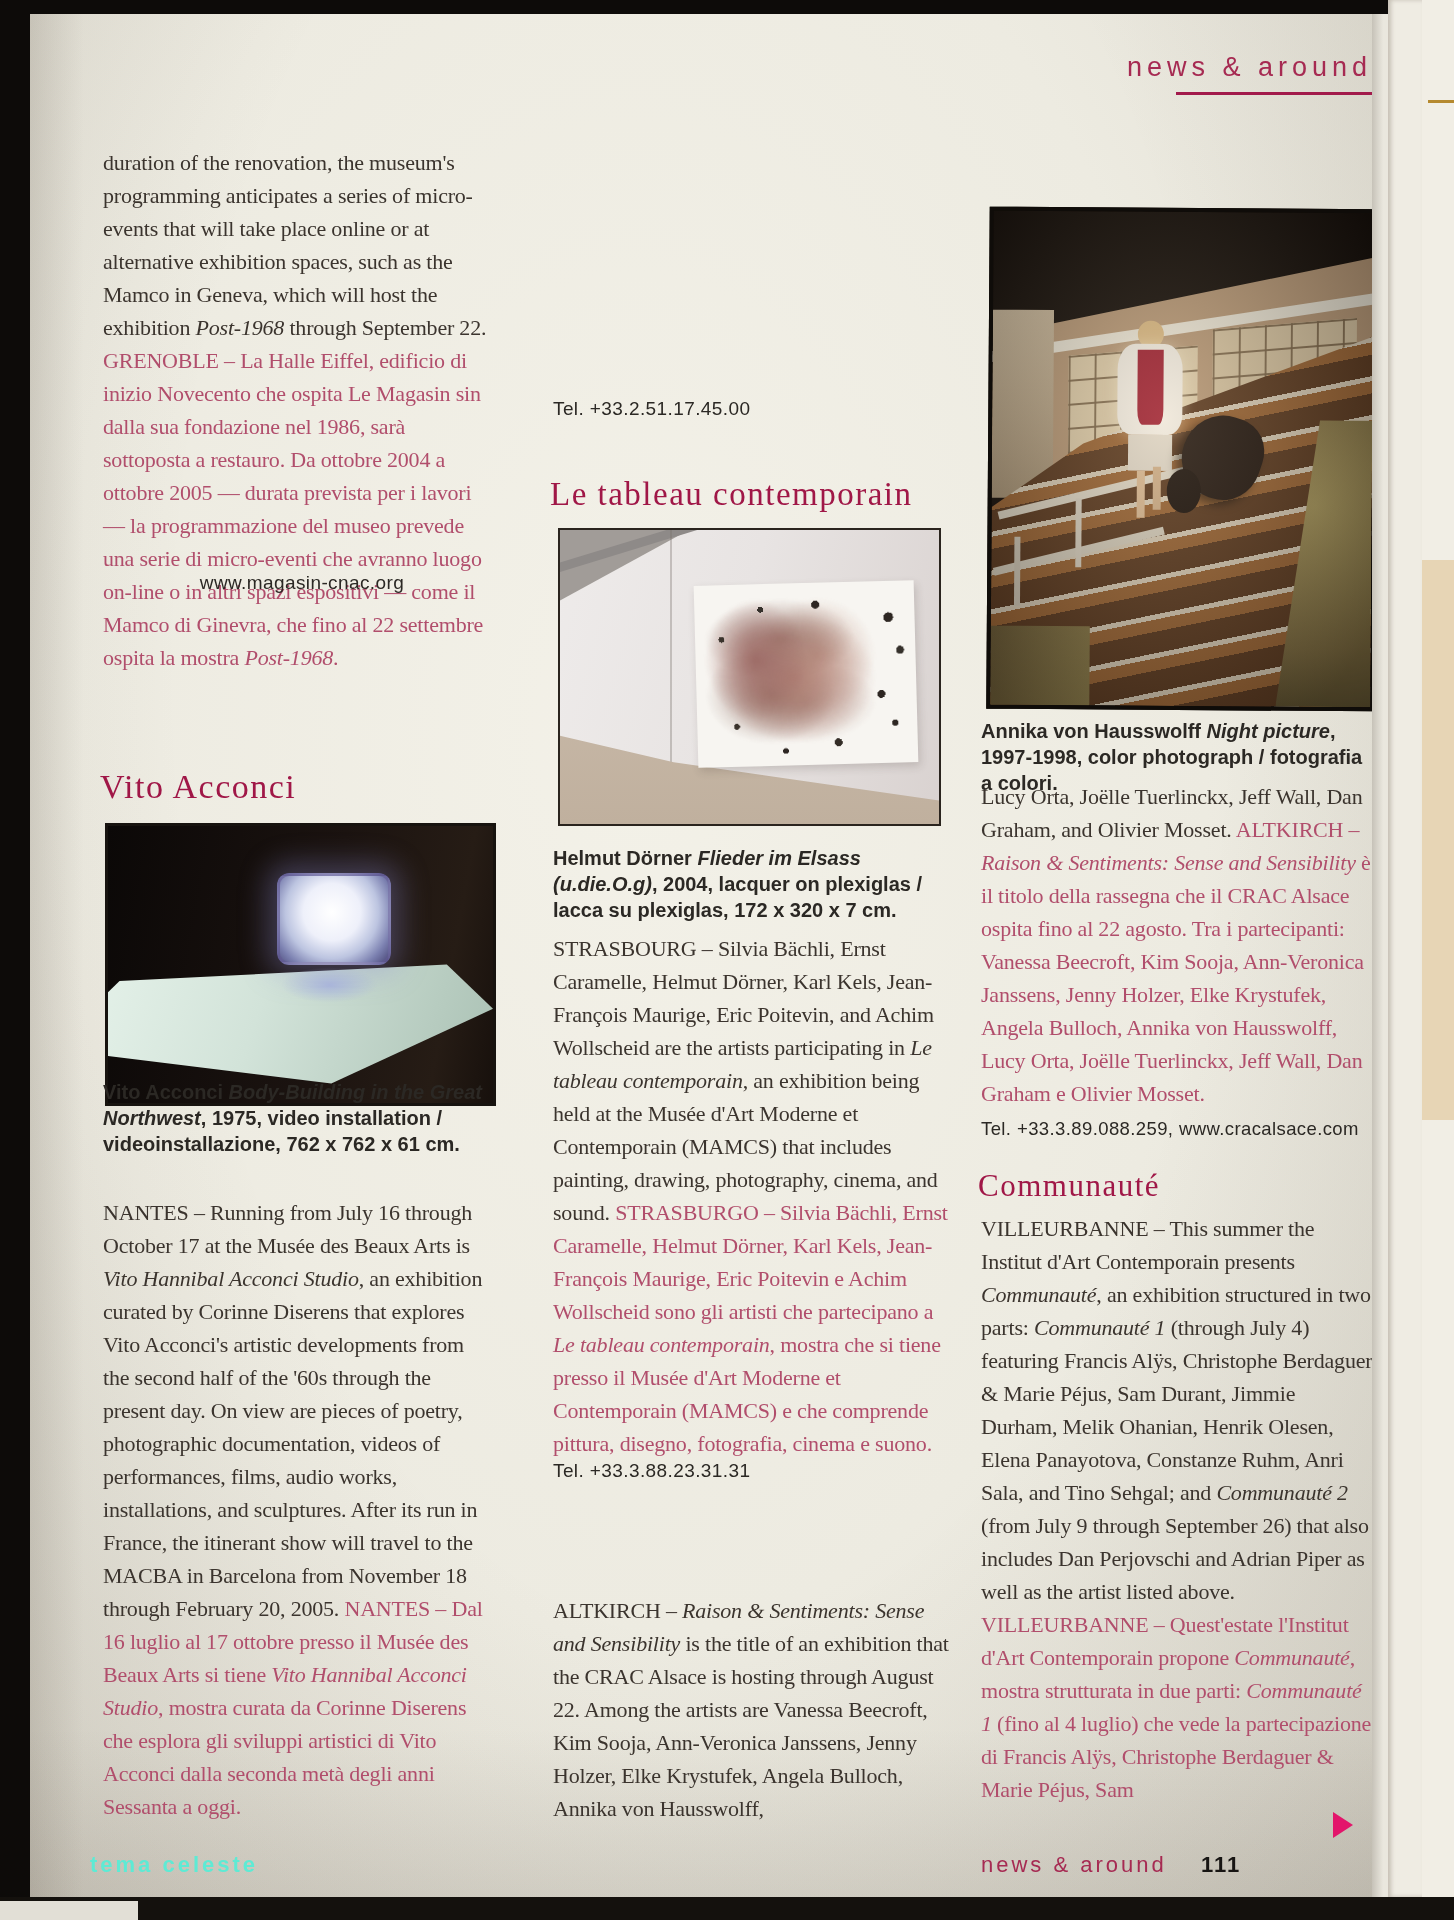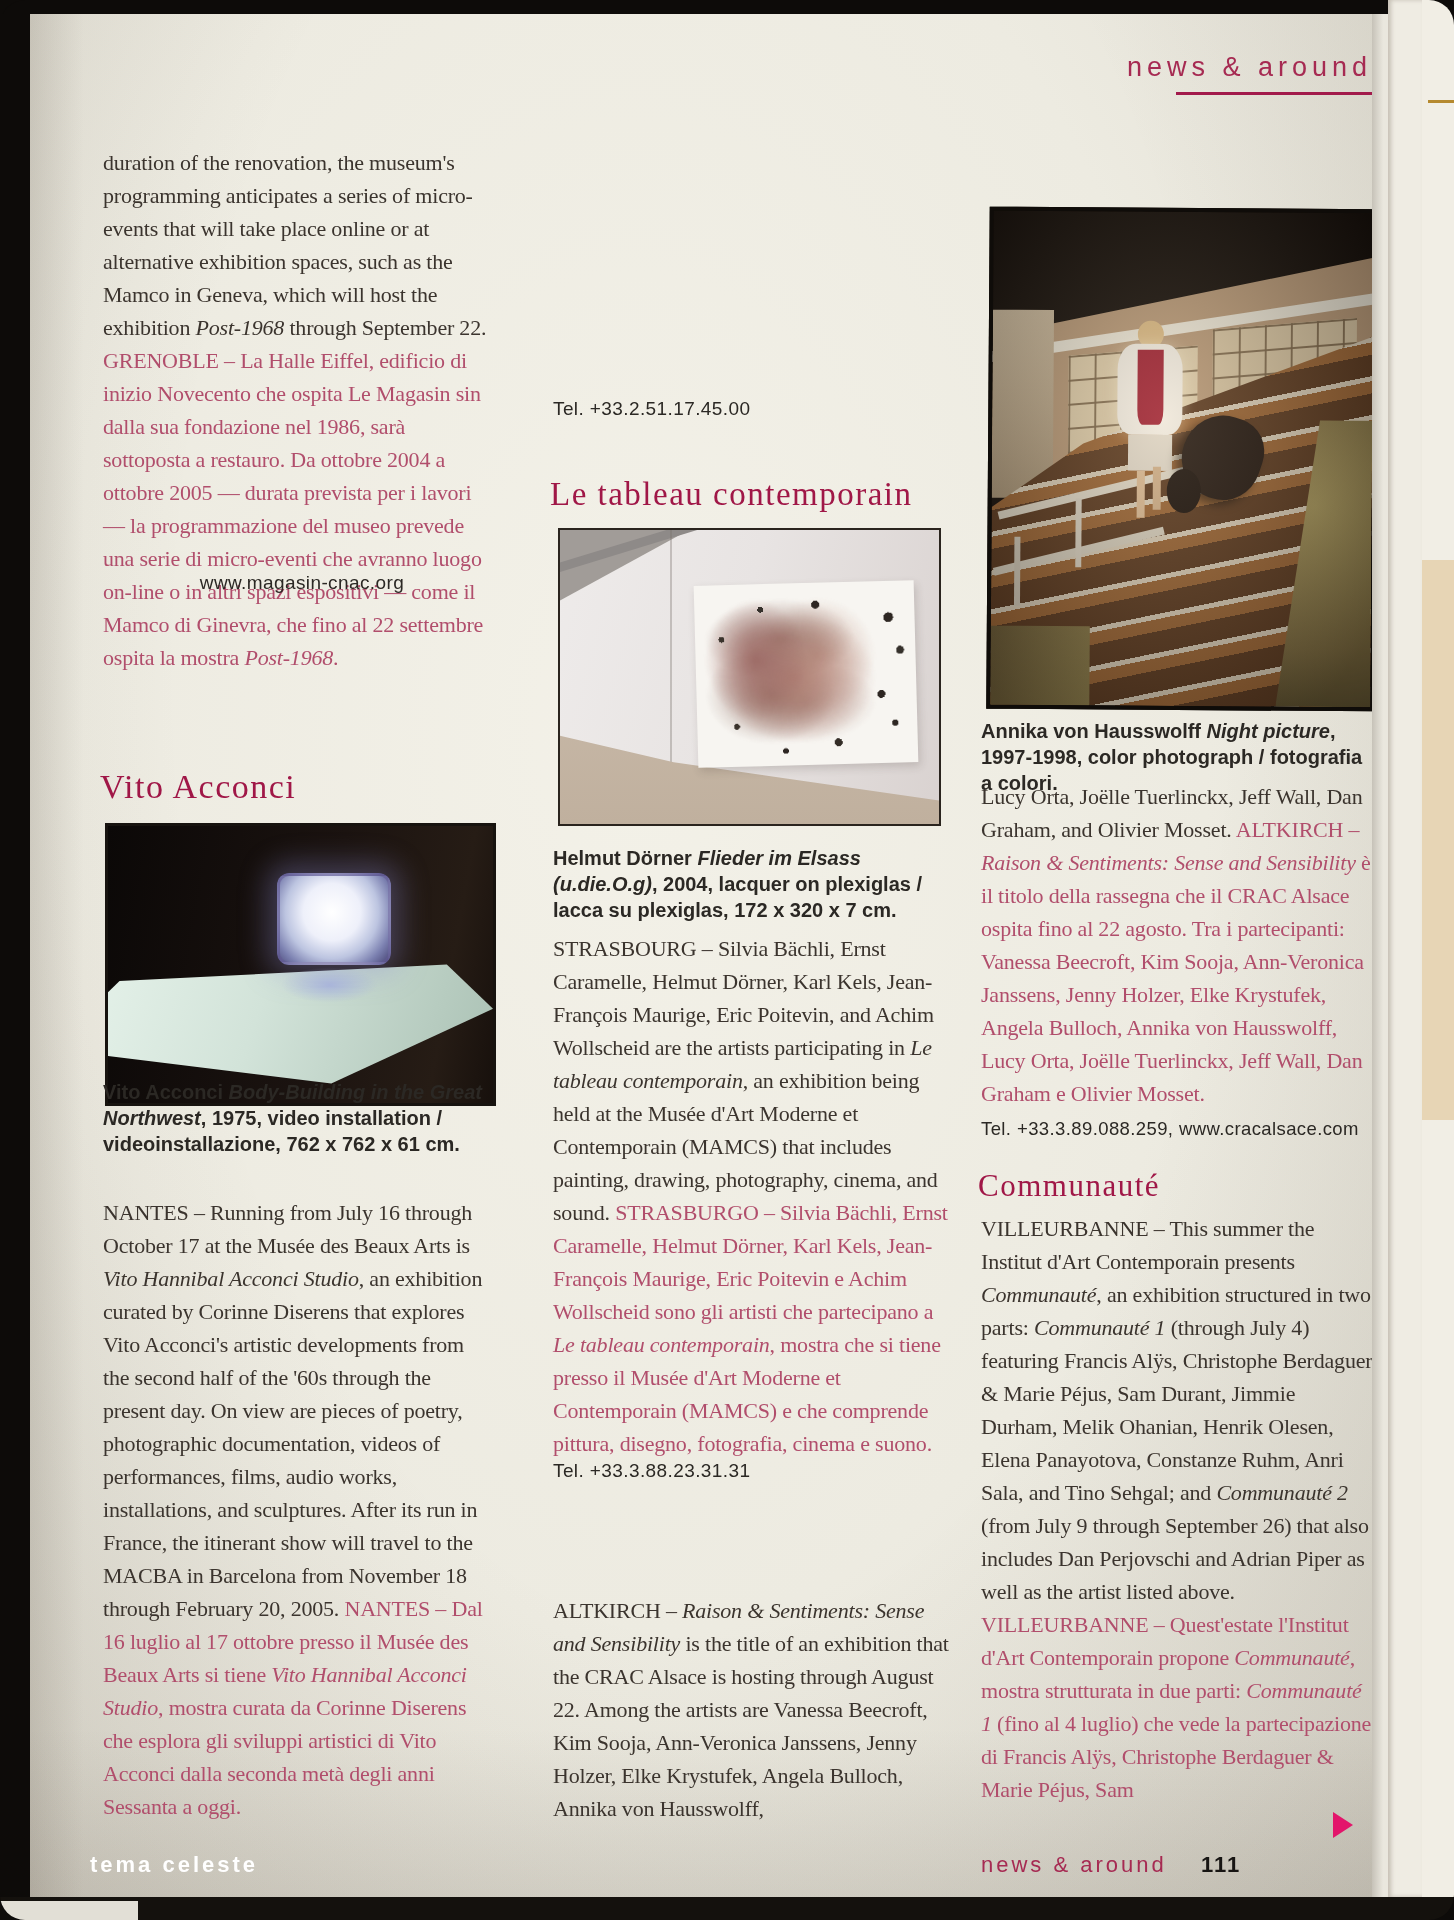--- a/index.html
+++ b/index.html
@@ -1,17 +1,17 @@
 <!DOCTYPE html>
 <html><head>
 <meta charset="utf-8">
 <style>
   html,body{margin:0;padding:0;background:#0d0b09;}
   .stage{position:relative;width:1454px;height:1920px;overflow:hidden;
-         font-family:"Liberation Serif","DejaVu Serif",serif;border-radius:25px;}
+         font-family:"Liberation Serif","DejaVu Serif",serif;}
   
   .page{position:absolute;left:30px;top:14px;width:1342px;height:1883px;
         background:radial-gradient(ellipse at 45% 38%, #f3f1e8 0%, #edebe1 55%, #ddDAcf 100%);}
   .page::after{content:"";position:absolute;inset:0;pointer-events:none;
         background:linear-gradient(to right, rgba(90,80,66,.16), rgba(0,0,0,0) 4%),
                    linear-gradient(to top, rgba(70,60,48,.10), rgba(0,0,0,0) 9%),
                    radial-gradient(ellipse at 50% 35%, rgba(0,0,0,0) 55%, rgba(70,58,44,.12) 100%);}
   .strip-top{position:absolute;left:0;top:0;width:1388px;height:14px;background:#0d0b09;}
   .strip-bottom{position:absolute;left:0;top:1897px;width:1454px;height:23px;background:#14110d;}
   .corner-light{position:absolute;left:0;top:1901px;width:138px;height:19px;background:#e2dfd6;}
@@ -119,21 +119,21 @@
   .legA{position:absolute;left:30%;top:76%;width:12%;height:24%;background:#d9b892;}
   .legB{position:absolute;left:55%;top:74%;width:12%;height:22%;background:#cfae88;}
   .dog{position:absolute;left:50%;top:41%;width:21%;height:17%;border-radius:55% 45% 50% 55%;
        background:#241811;transform:rotate(18deg);box-shadow:-4px 6px 10px rgba(0,0,0,.5);}
   .doghead{position:absolute;left:46%;top:52%;width:9%;height:9%;border-radius:50%;background:#1c120c;}
   .flash{position:absolute;inset:0;background:radial-gradient(ellipse at 45% 42%, rgba(255,240,210,.14), rgba(0,0,0,.32) 88%);}
 
   
   .f-left{position:absolute;left:90px;top:1852px;margin:0;
        font-family:"Liberation Sans","DejaVu Sans",sans-serif;font-weight:700;font-size:22px;
-       letter-spacing:3px;color:#ffffff;}
+       letter-spacing:3px;color:#5eead4;}
   .f-right{position:absolute;left:981px;top:1852px;width:390px;text-align:left;
        font-family:"Liberation Sans","DejaVu Sans",sans-serif;font-size:22px;}
   .f-sect{color:#a62a52;letter-spacing:3px;}
   .f-num{color:#171513;font-weight:700;margin-left:28px;letter-spacing:2px;}
   .arrow{position:absolute;left:1333px;top:1812px;width:0;height:0;
        border-left:20px solid #e3156b;border-top:13px solid rgba(0,0,0,0);border-bottom:13px solid rgba(0,0,0,0);}
 </style>
 </head>
 <body>
 

